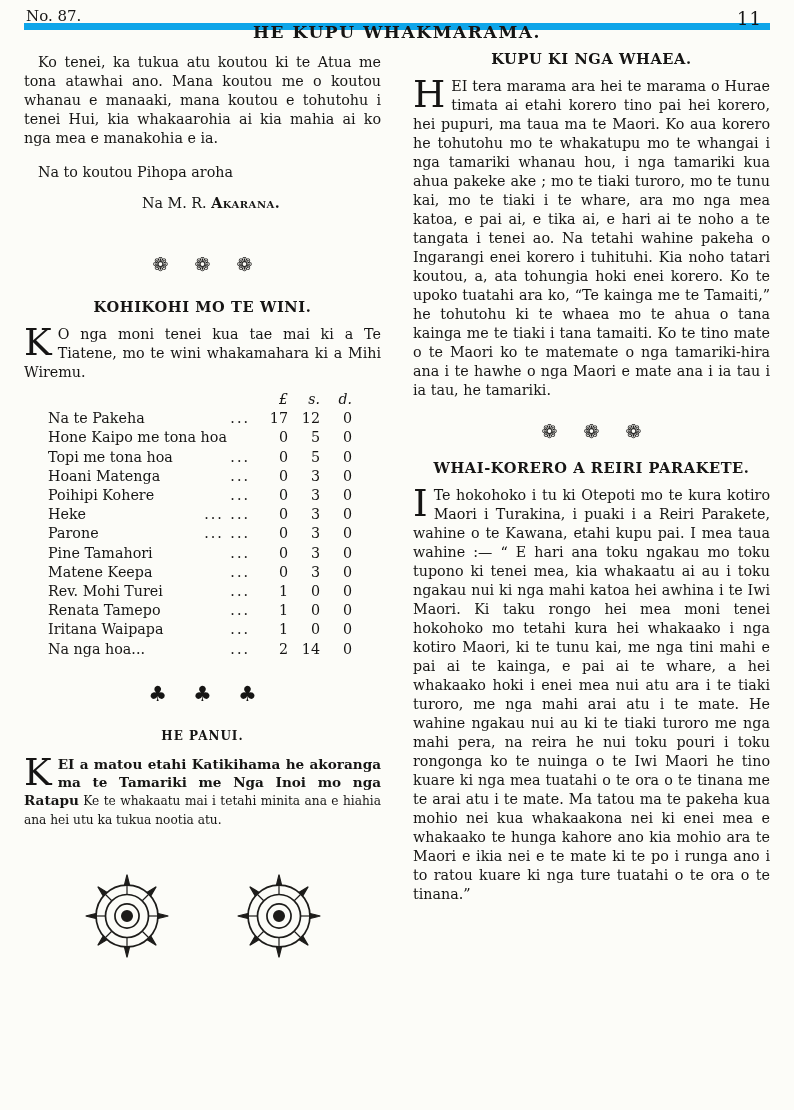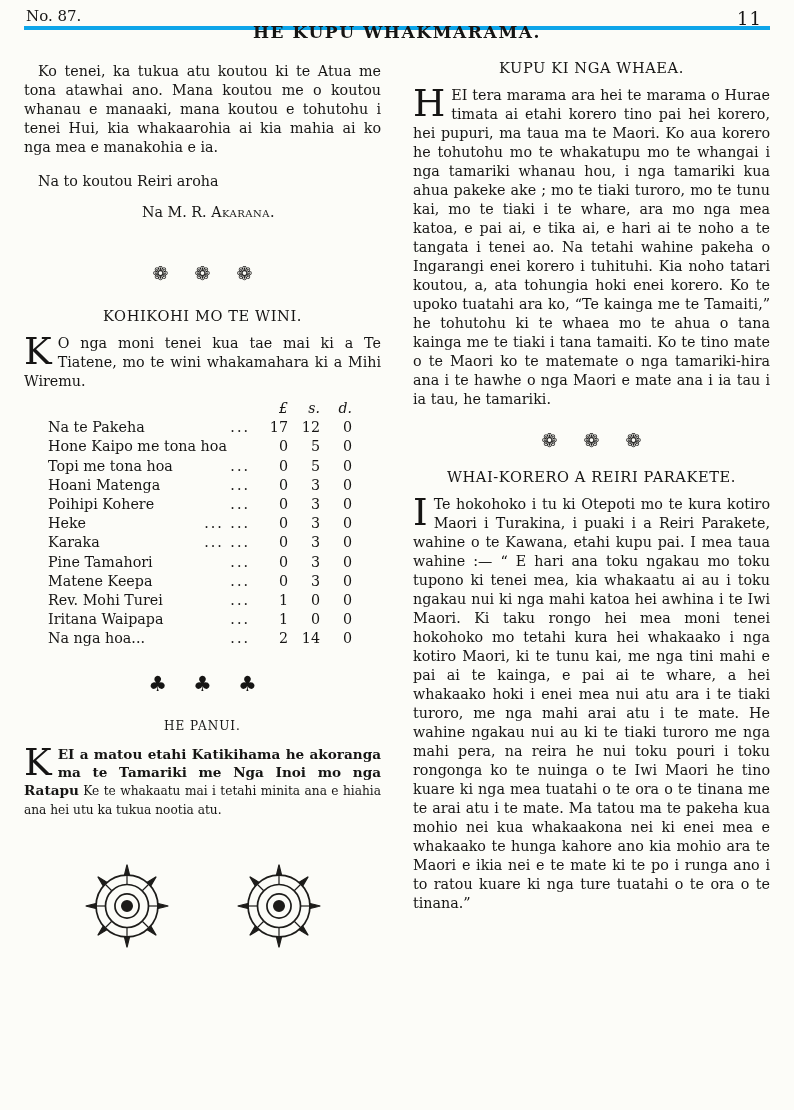--- a/index.html
+++ b/index.html
@@ -3,36 +3,36 @@
 <meta charset="utf-8">
 <style>
   * { margin:0; padding:0; box-sizing:border-box; }
   html,body { background:#e9e8e3; }
   body { font-family:"DejaVu Serif","Liberation Serif",serif; color:#161514; }
   .page {
     width:794px; height:1110px; margin:0 auto; background:#fcfcf8;
     overflow:hidden; position:relative; padding:6px 24px 0;
   }
   
-  .masthead { position:relative; height:24px; border-bottom:4px solid #0ea5e9; }
+  .masthead { position:relative; height:24px; border-bottom:7px solid #0ea5e9; }
   .issue { position:absolute; left:2px; top:1px; font-size:15px; }
   .mtitle { position:absolute; left:50%; transform:translateX(-50%); top:16px;
             font-size:17px; font-weight:bold; letter-spacing:1.6px; }
   .pageno { position:absolute; right:8px; top:2px; font-size:18px; letter-spacing:1px; }
   
-  .cols { display:flex; gap:32px; margin-top:22px; }
+  .cols { display:flex; gap:32px; margin-top:13px; }
   .col { width:358px; font-size:14.3px; line-height:19px; text-align:justify; }
-  h2 { font-size:14.6px; font-weight:normal; text-align:center; letter-spacing:.6px;
+  h2 { font-size:14.6px; font-weight:bold; text-align:center; letter-spacing:.6px;
        margin:16px 0 9px; }
   p { margin:0; }
   .indent { text-indent:14px; }
   .dropcap { float:left; font-size:37px; line-height:30px; padding:3px 6px 0 0; }
   .signoff { margin-top:15px; text-indent:14px; }
   .signature { margin-top:12px; padding-left:118px; text-align:left; }
-  .sc { font-variant:small-caps; letter-spacing:.5px; }
+  .sc { font-variant:small-caps; letter-spacing:.5px;font-weight:bold; }
   
   .orn { display:flex; justify-content:center; gap:26px; margin:22px 0 6px;
          font-size:19px; line-height:22px; text-align:center; }
   .orn.clubs { font-size:21px; margin:24px 0 2px; }
   .roses { display:flex; justify-content:center; gap:66px; margin-top:44px; }
   
   table.contrib { border-collapse:collapse; margin:8px 0 0 24px; font-size:14.3px; }
   .contrib td, .contrib th { line-height:19.2px; font-weight:normal; vertical-align:baseline; }
   td.tname { width:212px; position:relative; text-align:left; white-space:nowrap; }
   td.tname .dots { position:absolute; right:10px; letter-spacing:2px; color:#1c1b1a; }
@@ -54,21 +54,21 @@
     <span class="mtitle">HE KUPU WHAKMARAMA.</span>
     <span class="pageno">11</span>
   </div>
 
   <div class="cols">
 
     <div class="col">
 
       <p class="indent" style="margin-top:10px">Ko tenei, ka tukua atu koutou ki te Atua me tona atawhai ano. Mana koutou me o koutou whanau e manaaki, mana koutou e tohutohu i tenei Hui, kia whakaarohia ai kia mahia ai ko nga mea e manakohia e ia.</p>
 
-      <p class="signoff">Na to koutou Reiri aroha</p>
+      <p class="signoff">Na to koutou Pihopa aroha</p>
 
       <p class="signature"><span>Na M. R. </span><span class="sc">Akarana.</span></p>
 
       <div class="orn" style="margin-top:40px">
         <span>❁</span>
         <span>❁</span>
         <span>❁</span>
       </div>
 
       <h2 style="margin-top:22px">KOHIKOHI MO TE WINI.</h2>
@@ -113,39 +113,45 @@
           <td class="tnum">3</td>
           <td class="tnum">0</td>
         </tr>
         <tr>
           <td class="tname"><span>Heke</span><span class="dots">...  ...</span></td>
           <td class="tnum">0</td>
           <td class="tnum">3</td>
           <td class="tnum">0</td>
         </tr>
         <tr>
-          <td class="tname"><span>Karaka</span><span class="dots">...  ...</span></td>
+          <td class="tname"><span>Parone</span><span class="dots">...  ...</span></td>
           <td class="tnum">0</td>
           <td class="tnum">3</td>
           <td class="tnum">0</td>
         </tr>
         <tr>
           <td class="tname"><span>Pine Tamahori</span><span class="dots">...</span></td>
           <td class="tnum">0</td>
           <td class="tnum">3</td>
           <td class="tnum">0</td>
         </tr>
         <tr>
           <td class="tname"><span>Matene Keepa</span><span class="dots">...</span></td>
           <td class="tnum">0</td>
           <td class="tnum">3</td>
           <td class="tnum">0</td>
         </tr>
         <tr>
           <td class="tname"><span>Rev. Mohi Turei</span><span class="dots">...</span></td>
+          <td class="tnum">1</td>
+          <td class="tnum">0</td>
+          <td class="tnum">0</td>
+        </tr>
+        <tr>
+          <td class="tname"><span>Renata Tamepo</span><span class="dots">...</span></td>
           <td class="tnum">1</td>
           <td class="tnum">0</td>
           <td class="tnum">0</td>
         </tr>
         <tr>
           <td class="tname"><span>Iritana Waipapa</span><span class="dots">...</span></td>
           <td class="tnum">1</td>
           <td class="tnum">0</td>
           <td class="tnum">0</td>
         </tr>

